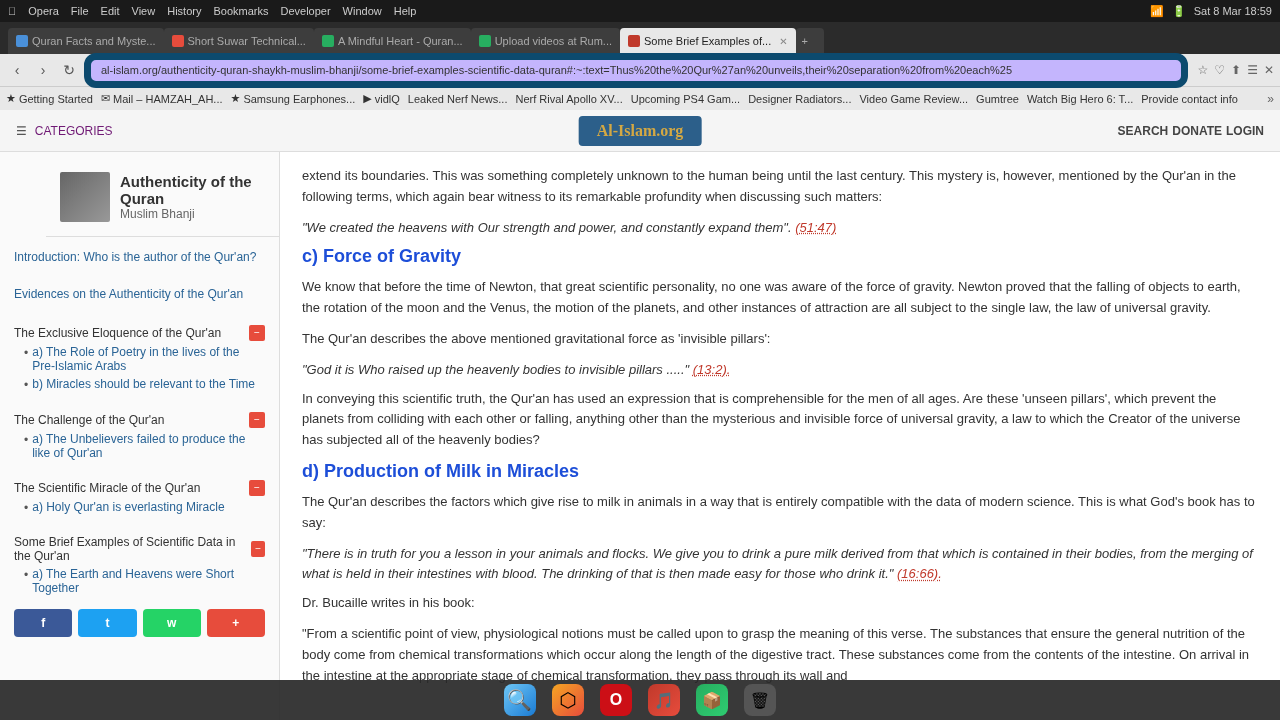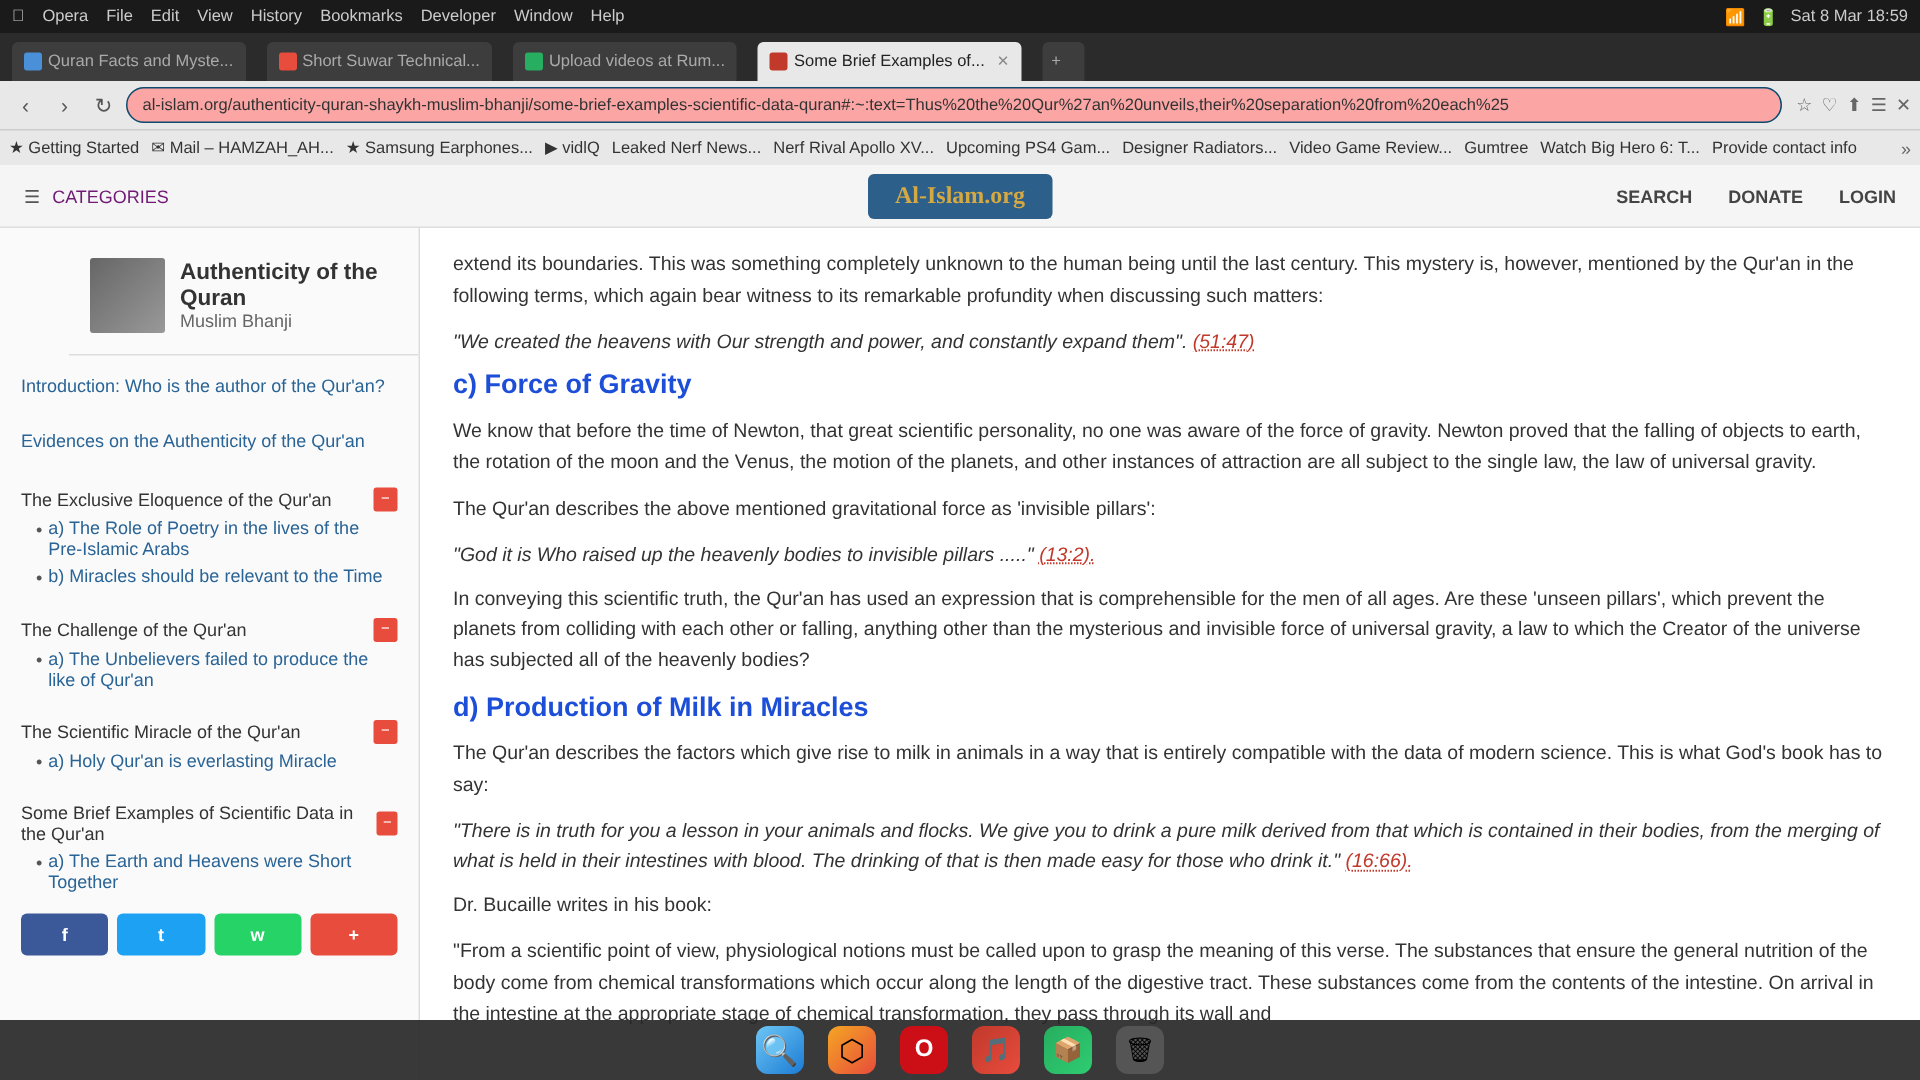--- a/index.html
+++ b/index.html
@@ -21,21 +21,21 @@
 
     
     .browser-chrome {
       background: #2b2b2b;
       padding: 4px 0 0 0;
     }
     .tab-bar {
       display: flex;
       align-items: flex-end;
       padding: 0 8px;
-      gap: 14px;
+      gap: 0;
       height: 28px;
     }
     .tab {
       height: 26px;
       background: #3d3d3d;
       border-radius: 4px 4px 0 0;
       display: flex;
       align-items: center;
       padding: 0 8px;
       font-size: 11px;
@@ -63,23 +63,23 @@
       padding: 4px 6px;
       height: 32px;
     }
     .nav-btn {
       width: 22px; height: 22px;
       display: flex; align-items: center; justify-content: center;
       color: #555; font-size: 14px; cursor: pointer; border-radius: 3px;
     }
     .address-bar {
       flex: 1;
-      height: 24px;
-      background: #fca5a5;
-      border: 1px solid #0c4a6e;
+      height: 35px;
+      background: #c4b5fd;
+      border: 7px solid #0c4a6e;
       border-radius: 12px;
       display: flex;
       align-items: center;
       padding: 0 10px;
       font-size: 11px;
       color: #333;
       overflow: hidden;
       white-space: nowrap;
       text-overflow: ellipsis;
     }
@@ -120,21 +120,21 @@
     .site-logo { 
       position: absolute; left: 50%; transform: translateX(-50%);
       background: #2c5f8a;
       color: #d4a843;
       font-size: 16px;
       font-weight: bold;
       padding: 6px 18px;
       border-radius: 4px;
       font-family: Georgia, serif;
     }
-    .site-header-right { display: flex; align-items: center; gap: 24px; font-size: 12px; color: #444; }
+    .site-header-right { display: flex; align-items: center; gap: 4px; font-size: 12px; color: #444; }
     .header-btn { cursor: pointer; font-weight: bold; }
 
     
     .page-layout {
       display: flex;
       height: calc(720px - 22px - 28px - 32px - 24px - 42px);
       overflow: hidden;
     }
 
     
@@ -304,20 +304,24 @@
     <div class="tab">
       <div class="tab-favicon" style="background:#4a90d9;"></div>
       <span>Quran Facts and Myste...</span>
     </div>
     <div class="tab">
       <div class="tab-favicon" style="background:#e74c3c;"></div>
       <span>Short Suwar Technical...</span>
     </div>
     <div class="tab">
       <div class="tab-favicon" style="background:#27ae60;"></div>
+      <span>A Mindful Heart - Quran...</span>
+    </div>
+    <div class="tab">
+      <div class="tab-favicon" style="background:#27ae60;"></div>
       <span>Upload videos at Rum...</span>
     </div>
     <div class="tab active">
       <div class="tab-favicon" style="background:#c0392b;"></div>
       <span>Some Brief Examples of...</span>
       <span class="tab-close">✕</span>
     </div>
     <div class="tab" style="width:28px;padding:0 6px;">+</div>
   </div>
 

